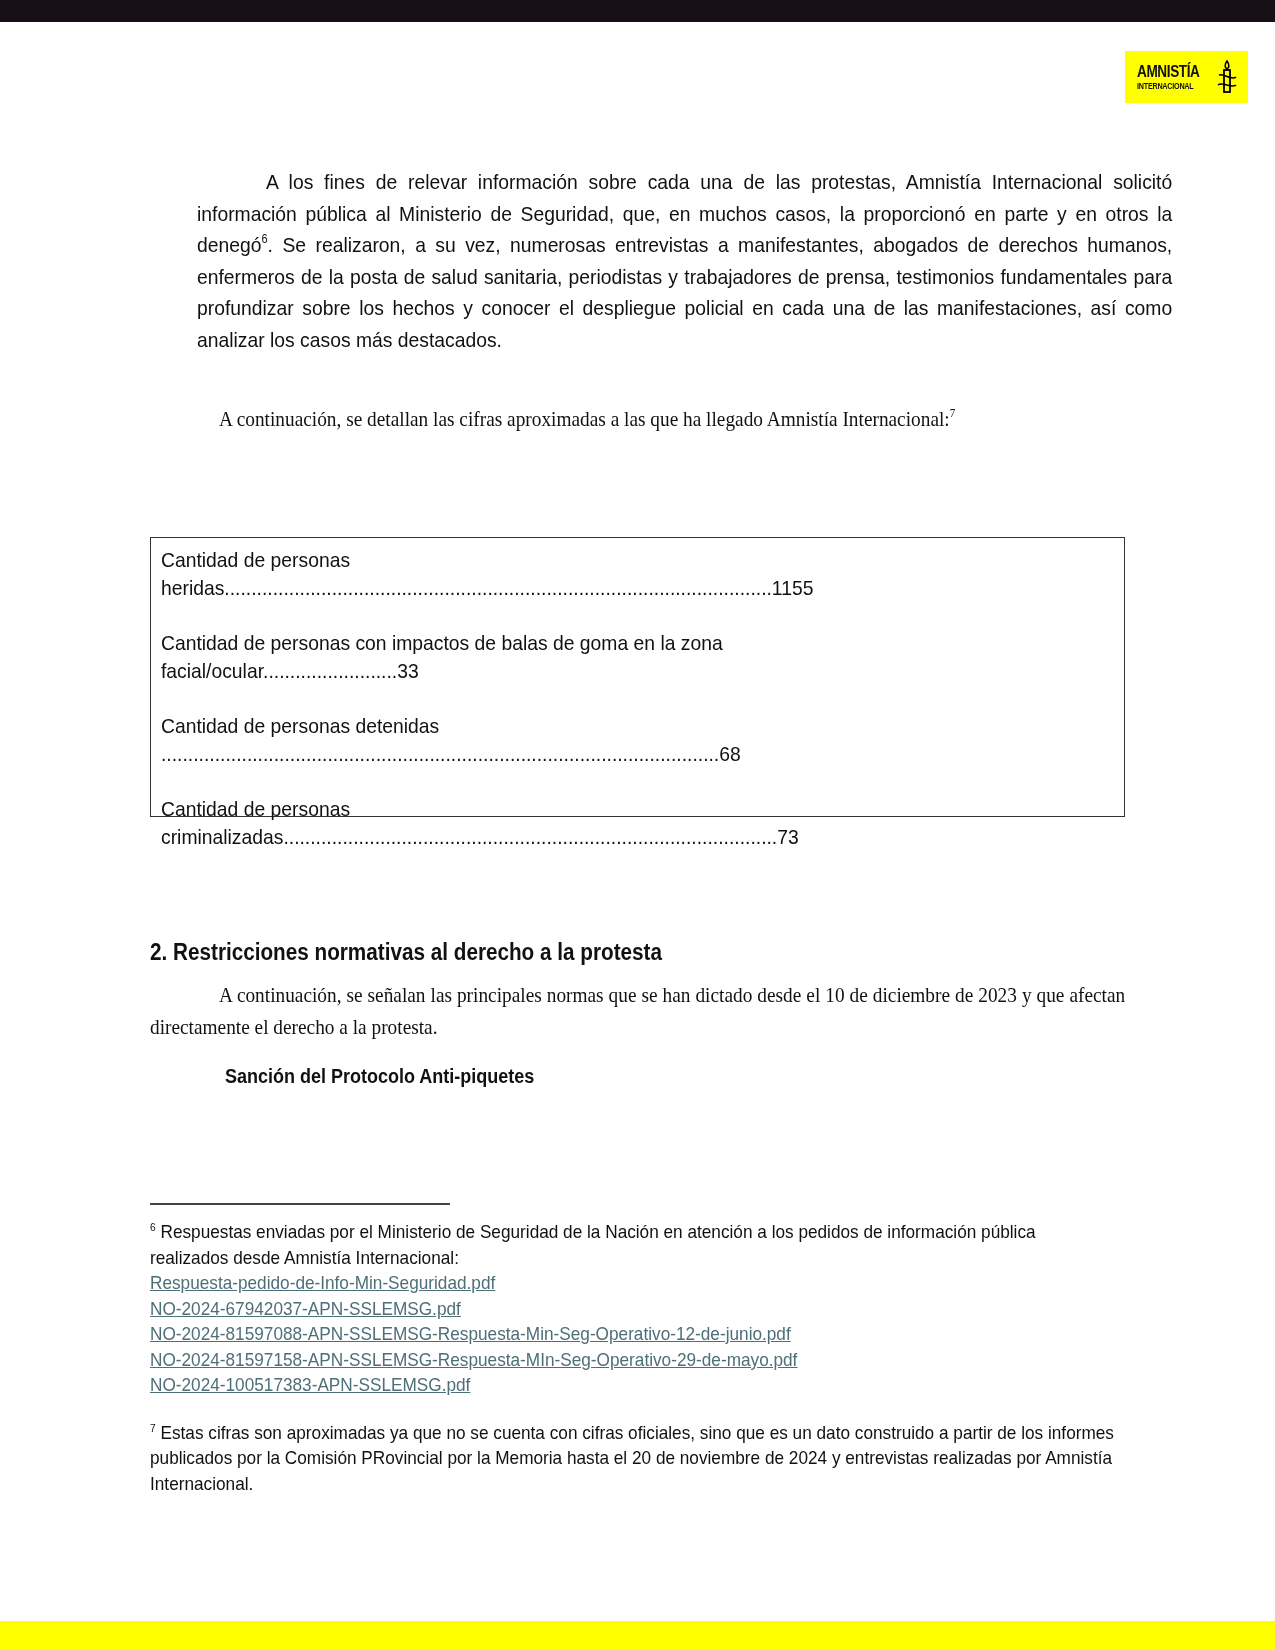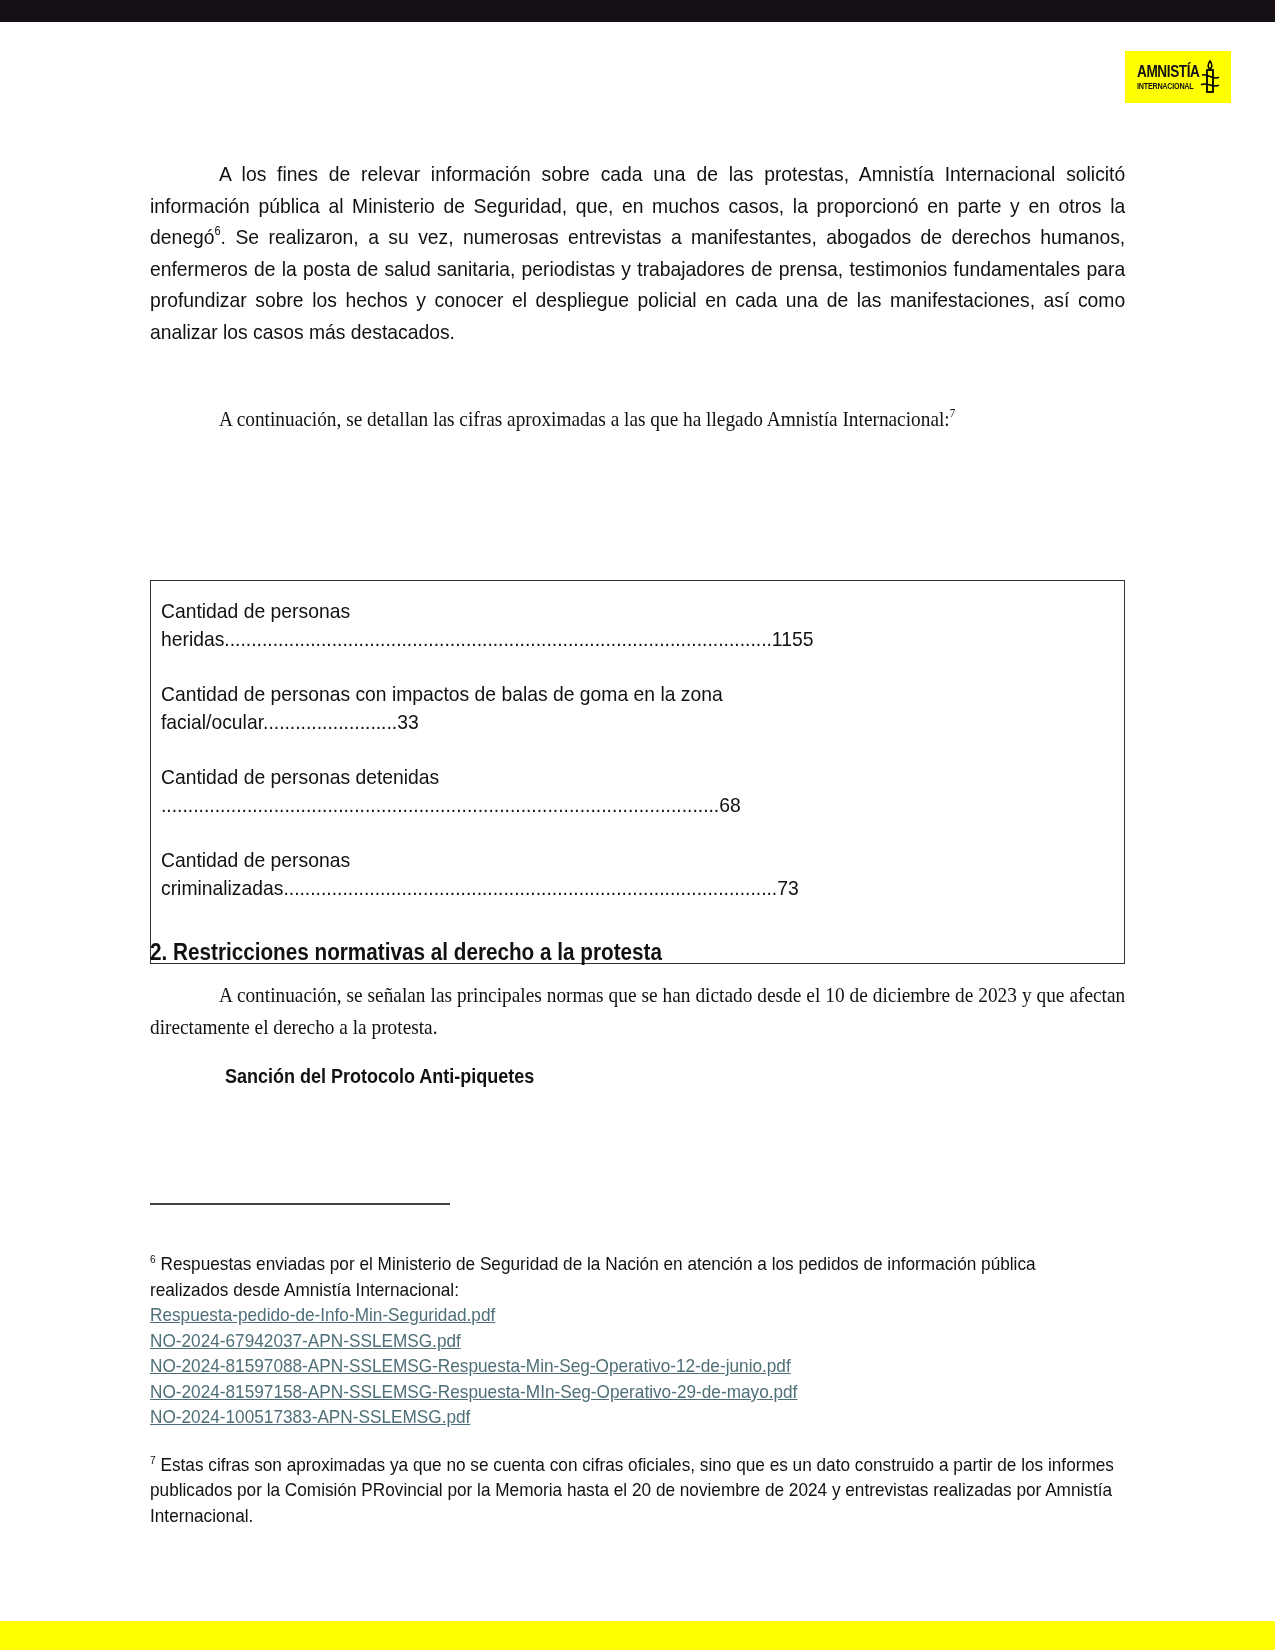--- a/index.html
+++ b/index.html
@@ -4,48 +4,48 @@
 <style>
   html, body { margin: 0; padding: 0; }
   body {
     width: 1275px; height: 1650px; position: relative; overflow: hidden;
     background: #ffffff; color: #111111;
     font-family: "Liberation Sans", "DejaVu Sans", sans-serif;
   }
   .top-bar { position: absolute; left: 0; top: 0; width: 1275px; height: 22px; background: #161016; }
   .bottom-bar { position: absolute; left: 0; top: 1621px; width: 1275px; height: 29px; background: #ffff00; }
   .logo {
-    position: absolute; left: 1125px; top: 51px; width: 106px; height: 52px;
+    position: absolute; left: 1125px; top: 51px; width: 123px; height: 52px;
     background: #ffff00; display: flex; align-items: center; padding-left: 12px; box-sizing: border-box;
   }
   .logo-text { display: flex; flex-direction: column; line-height: 1; }
   .logo-line1 { font-weight: bold; font-size: 17px; letter-spacing: -0.5px; transform: scaleX(0.8); transform-origin: left; }
   .logo-line2 { font-weight: bold; font-size: 9px; letter-spacing: -0.3px; transform: scaleX(0.8); transform-origin: left; margin-top: 2px; }
   .logo-icon { position: absolute; right: 10px; top: 8px; width: 22px; height: 36px; }
 
   .content { position: absolute; left: 150px; width: 975px; }
   .para {
     font-size: 21px; line-height: 31.5px; text-align: justify; margin: 0;
     transform: scaleX(0.92); transform-origin: left top; width: 1060px;
   }
   .indent { text-indent: 75px; }
   sup { font-size: 12px; line-height: 0; vertical-align: 9px; }
 
   .stats-box {
-    position: absolute; left: 150px; top: 537px; width: 975px; height: 384px;
-    border: 1.5px solid #333; box-sizing: border-box; padding: 16px 10px; margin-top: 43px;
+    position: absolute; left: 150px; top: 537px; width: 975px; height: 280px;
+    border: 1.5px solid #333; box-sizing: border-box; padding: 8px 10px;
   }
   .stat-item { font-size: 21px; line-height: 28px; margin-bottom: 27px; transform: scaleX(0.92); transform-origin: left top; width: 1000px; }
   .stat-item:last-child { margin-bottom: 0; }
 
   .heading { position: absolute; left: 150px; top: 939px; font-size: 23px; font-weight: bold; transform: scaleX(0.9); transform-origin: left top; width: 900px; margin: 0; }
   .subheading { position: absolute; left: 225px; top: 1065px; font-size: 20px; font-weight: bold; transform: scaleX(0.9); transform-origin: left top; margin: 0; }
 
   .fn-rule { position: absolute; left: 150px; top: 1203px; width: 300px; height: 1.5px; background: #444; }
-  .footnotes { position: absolute; left: 150px; top: 1219px; width: 960px; margin-top: 32px; }
+  .footnotes { position: absolute; left: 150px; top: 1219px; width: 960px; }
   .fn { font-size: 18.5px; line-height: 25.5px; transform: scaleX(0.93); transform-origin: left top; width: 1040px; margin: 0; }
   .fn sup { font-size: 11px; vertical-align: 7px; }
   .fn-link { color: #4e6e78; text-decoration: underline; display: block; }
   .fn-gap { height: 22px; }
 </style>
 </head>
 <body>
 
 <div class="top-bar"></div>
 
@@ -55,21 +55,21 @@
     <span class="logo-line2">INTERNACIONAL</span>
   </div>
   <svg class="logo-icon" viewBox="0 0 22 36">
     <path d="M11 2 C8 6, 9 9, 11 10 C13 9, 14 6, 11 2 Z" fill="none" stroke="#000" stroke-width="1.6"></path>
     <rect x="8" y="11" width="6" height="22" fill="none" stroke="#000" stroke-width="1.8"></rect>
     <path d="M3 16 C8 14, 16 22, 20 18" fill="none" stroke="#000" stroke-width="1.6"></path>
     <path d="M2 26 C7 22, 15 30, 20 26" fill="none" stroke="#000" stroke-width="1.6"></path>
   </svg>
 </div>
 
-<div class="content" style="top:158px;">
+<div class="content" style="top:166px;margin-left:47px;">
   <p class="para indent"><span>A los fines de relevar información sobre cada una de las protestas, Amnistía Internacional solicitó información pública al Ministerio de Seguridad, que, en muchos casos, la proporcionó en parte y en otros la denegó</span><sup>6</sup><span>. Se realizaron, a su vez, numerosas entrevistas a manifestantes, abogados de derechos humanos, enfermeros de la posta de salud sanitaria, periodistas y trabajadores de prensa, testimonios fundamentales para profundizar sobre los hechos y conocer el despliegue policial en cada una de las manifestaciones, así como analizar los casos más destacados.</span></p>
 </div>
 
 <div class="content" style="top:404px;font-family:Liberation Serif, serif;">
   <p class="para indent"><span>A continuación, se detallan las cifras aproximadas a las que ha llegado Amnistía Internacional:</span><sup>7</sup></p>
 </div>
 
 <div class="stats-box">
   <div class="stat-item" style="margin-top:0px;">
     <div>Cantidad de personas</div>

